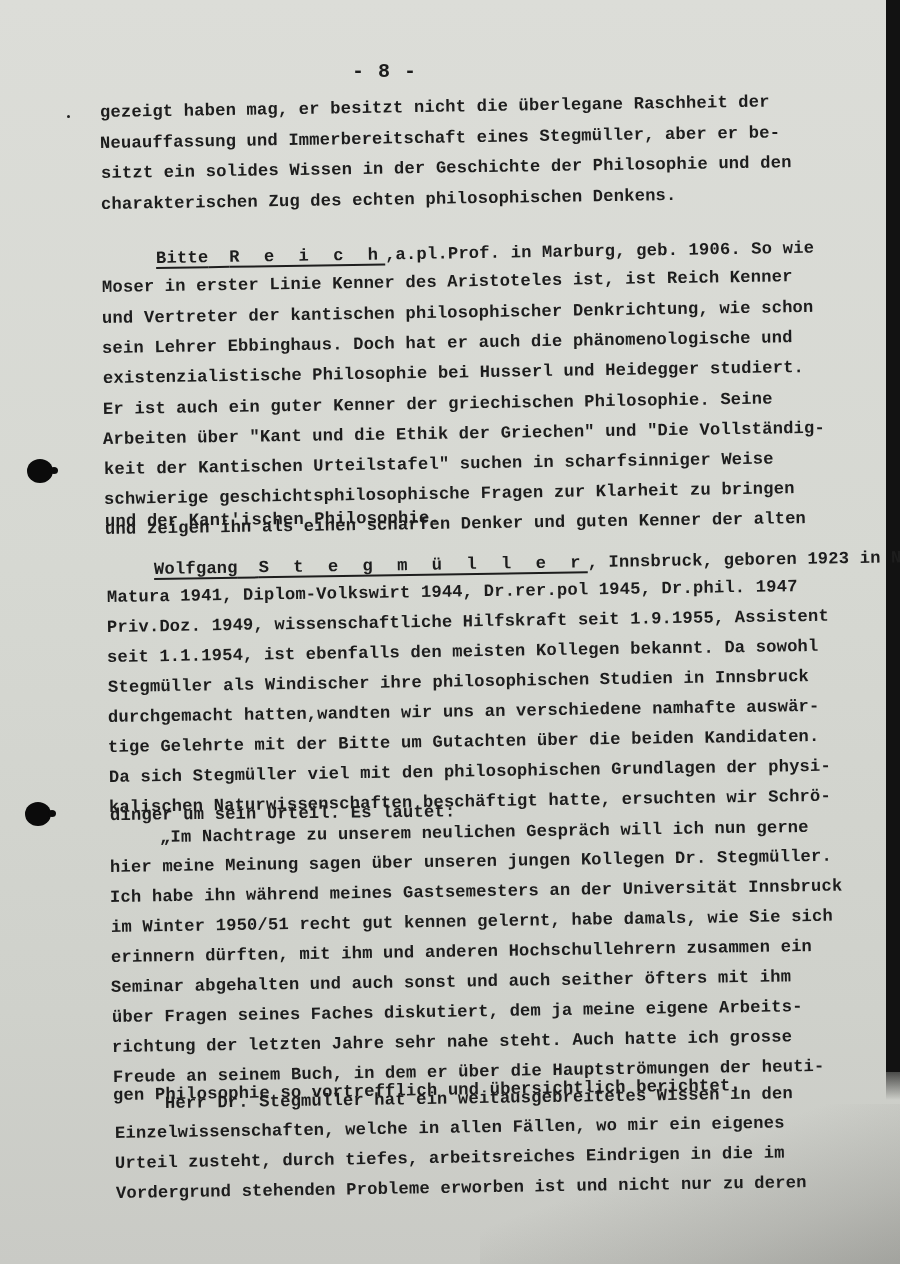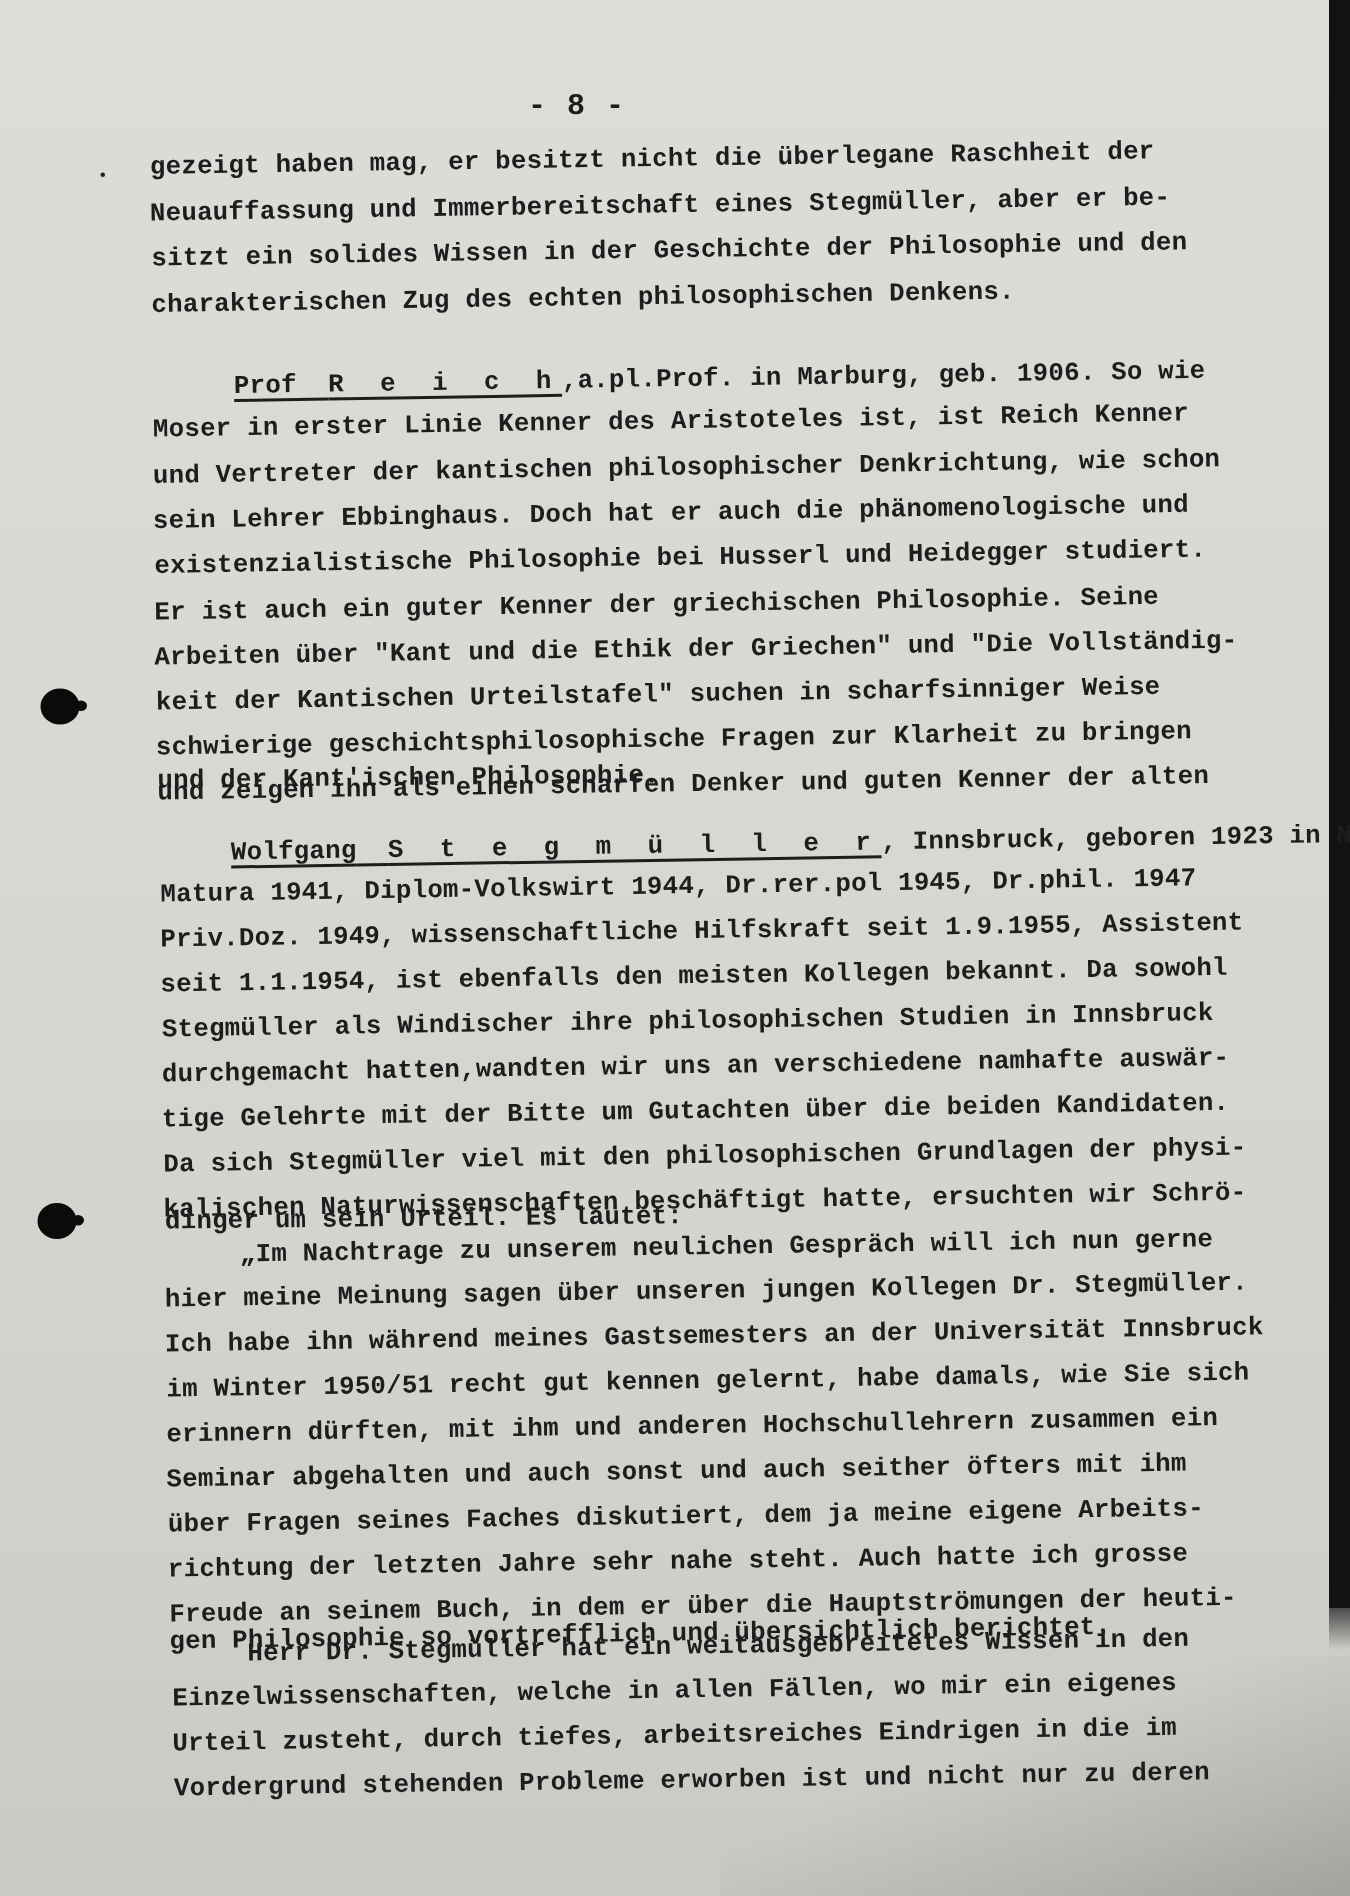--- a/index.html
+++ b/index.html
@@ -111,21 +111,21 @@
   <div class="speck" style="left:67px; top:115px;"></div>
 
   <div class="page-number">- 8 -</div>
 
   <div class="line" style="left:100px; top:103px; transform:rotate(-0.9deg);">gezeigt haben mag, er besitzt nicht die überlegane Raschheit der</div>
   <div class="line" style="left:100px; top:134px; transform:rotate(-0.9deg);">Neuauffassung und Immerbereitschaft eines Stegmüller, aber er be-</div>
   <div class="line" style="left:101px; top:164px; transform:rotate(-0.9deg);">sitzt ein solides Wissen in der Geschichte der Philosophie und den</div>
   <div class="line" style="left:101px; top:195px; transform:rotate(-0.9deg);">charakterischen Zug des echten philosophischen Denkens.</div>
 
   <div class="line" style="left:156px; top:249px; transform:rotate(-0.9deg);">
-    <span class="underlined"><span>Prof</span>&nbsp;&nbsp;<span class="spaced">R e i c h</span></span><span>,a.pl.Prof. in Marburg, geb. 1906. So wie</span>
+    <span class="underlined"><span>Bitte</span>&nbsp;&nbsp;<span class="spaced">R e i c h</span></span><span>,a.pl.Prof. in Marburg, geb. 1906. So wie</span>
   </div>
   <div class="line" style="left:102px; top:278px; transform:rotate(-0.9deg);">Moser in erster Linie Kenner des Aristoteles ist, ist Reich Kenner</div>
   <div class="line" style="left:102px; top:309px; transform:rotate(-0.9deg);">und Vertreter der kantischen philosophischer Denkrichtung, wie schon</div>
   <div class="line" style="left:102px; top:339px; transform:rotate(-0.9deg);">sein Lehrer Ebbinghaus. Doch hat er auch die phänomenologische und</div>
   <div class="line" style="left:103px; top:369px; transform:rotate(-0.9deg);">existenzialistische Philosophie bei Husserl und Heidegger studiert.</div>
   <div class="line" style="left:103px; top:400px; transform:rotate(-0.9deg);">Er ist auch ein guter Kenner der griechischen Philosophie. Seine</div>
   <div class="line" style="left:103px; top:430px; transform:rotate(-0.9deg);">Arbeiten über "Kant und die Ethik der Griechen" und "Die Vollständig-</div>
   <div class="line" style="left:104px; top:460px; transform:rotate(-0.9deg);">keit der Kantischen Urteilstafel" suchen in scharfsinniger Weise</div>
   <div class="line" style="left:104px; top:490px; transform:rotate(-0.9deg);">schwierige geschichtsphilosophische Fragen zur Klarheit zu bringen</div>
   <div class="line" style="left:105px; top:520px; transform:rotate(-0.9deg);">und zeigen ihn als einen scharfen Denker und guten Kenner der alten</div>

